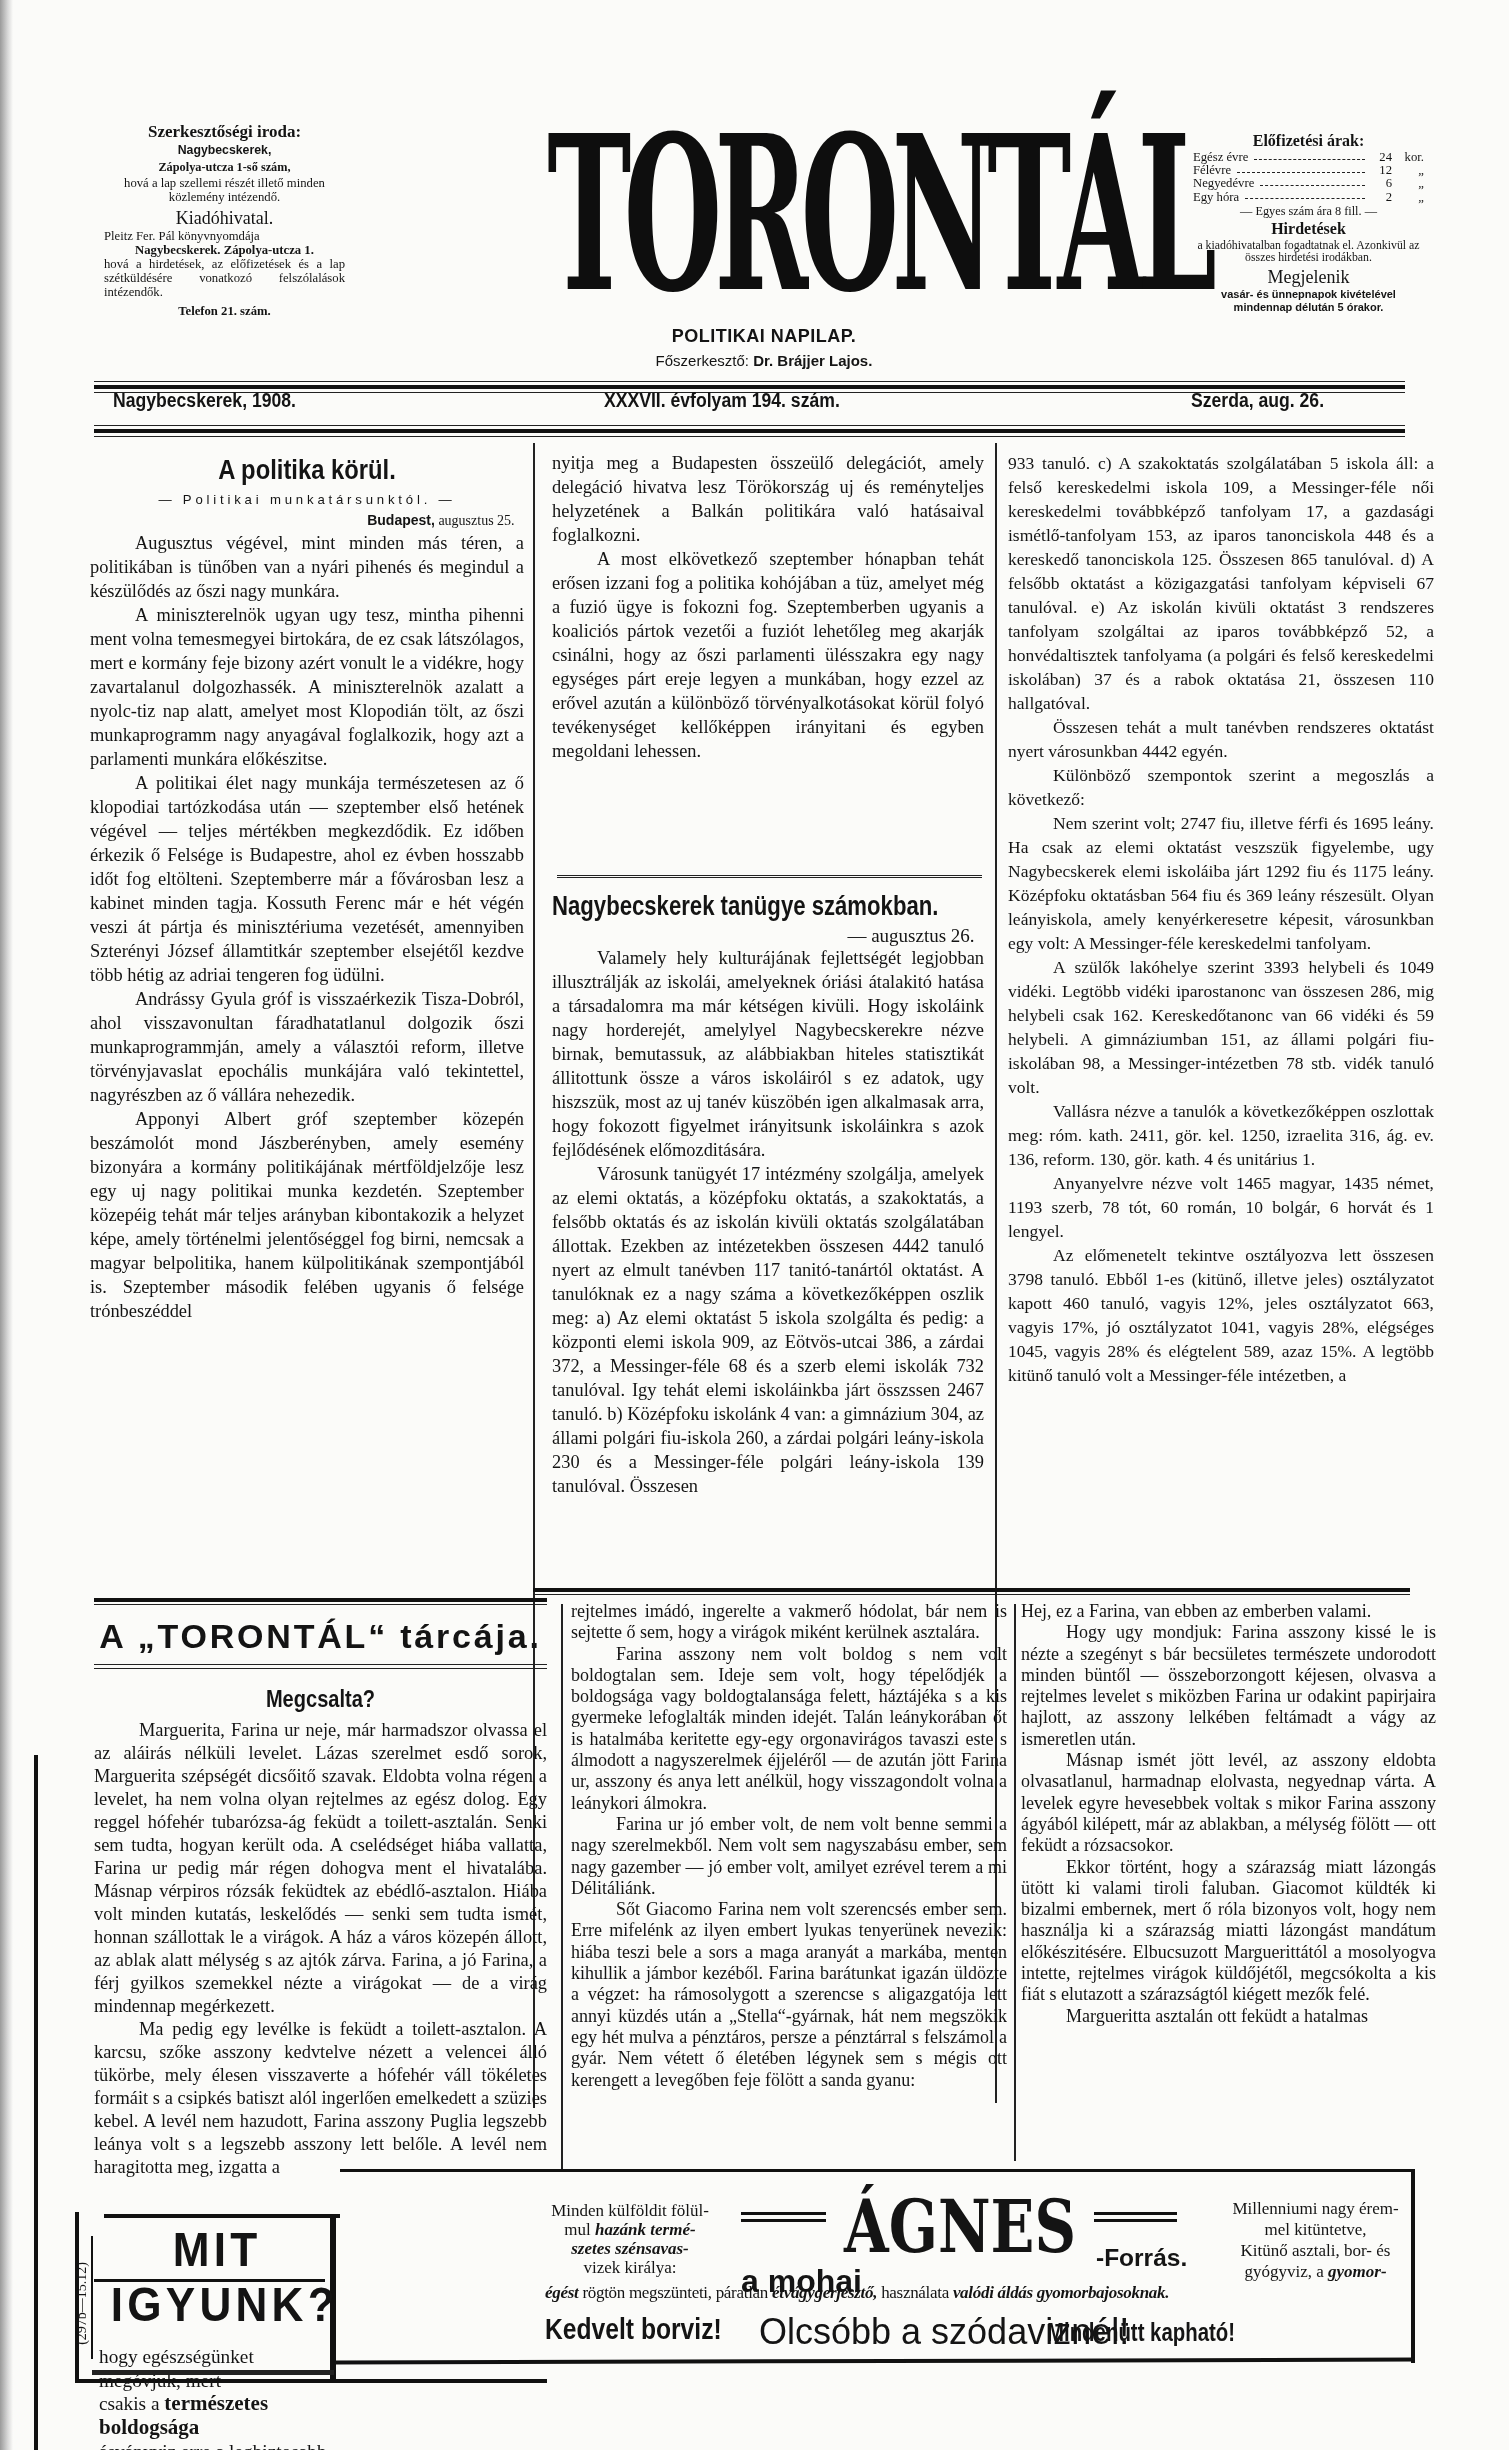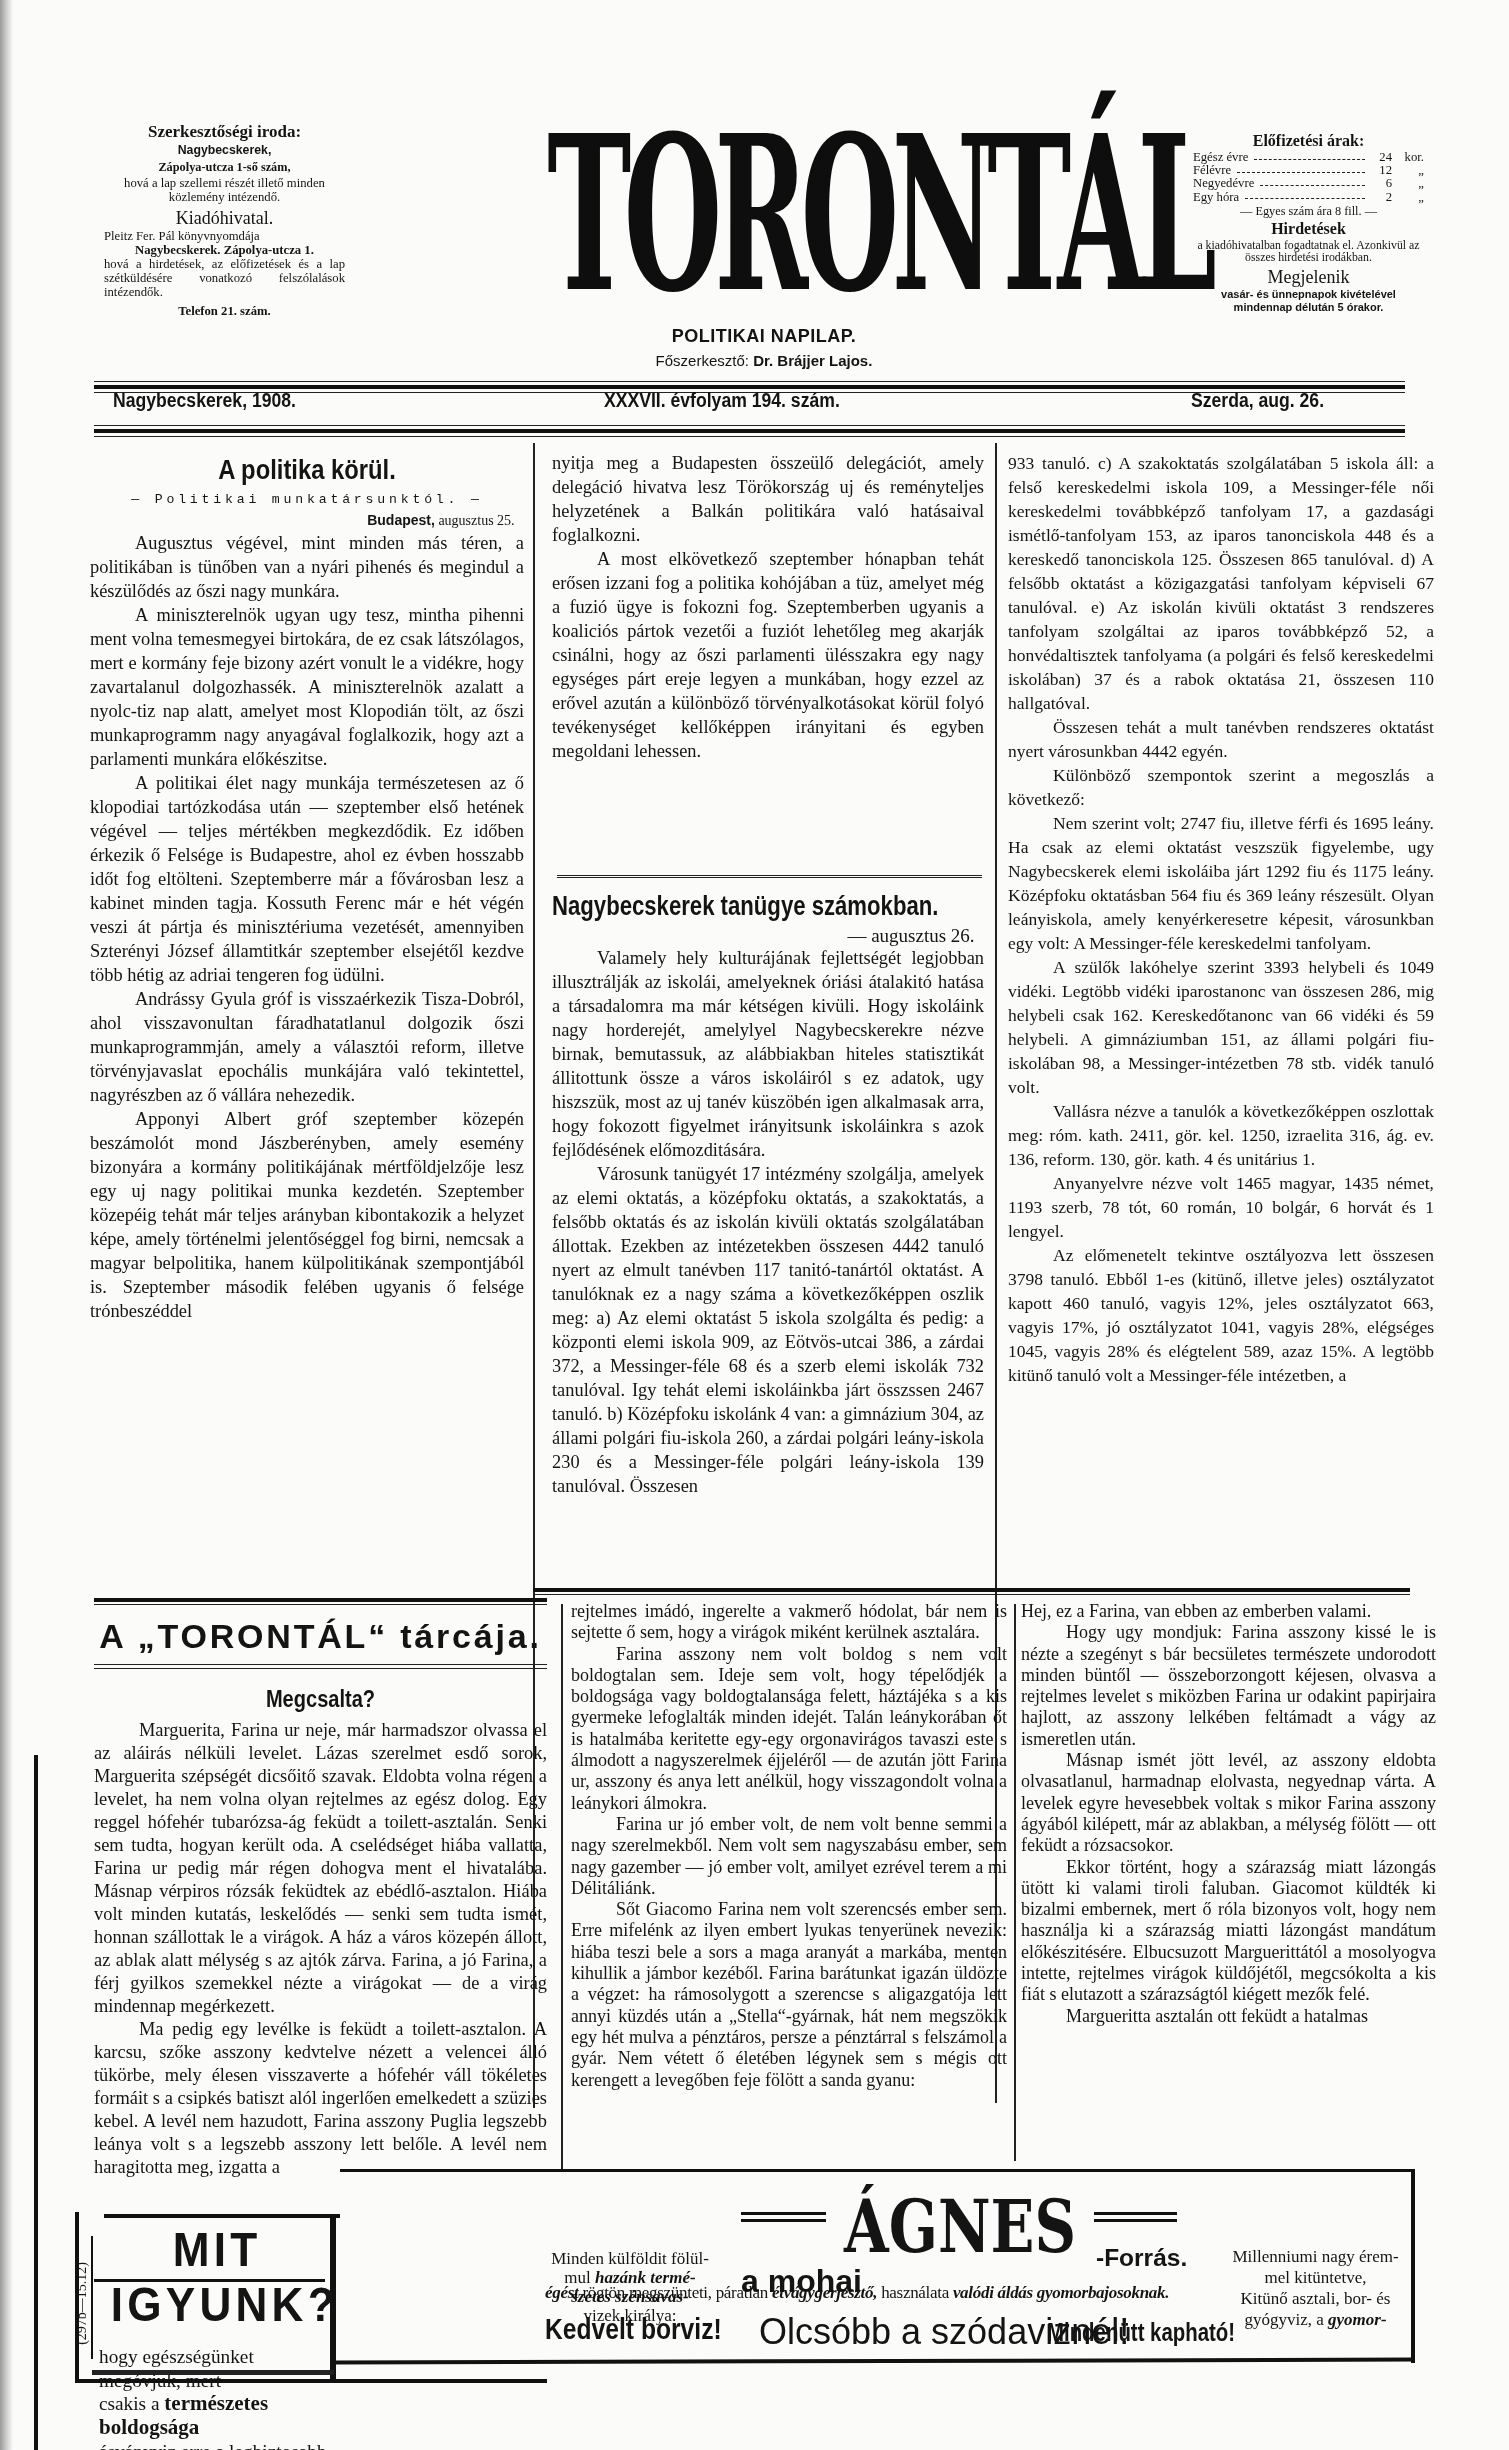--- a/index.html
+++ b/index.html
@@ -30,36 +30,36 @@
 
   .dateline { top:389px; height:28px; font-family:"Liberation Sans","DejaVu Sans",sans-serif; font-weight:bold; font-size:20px; transform:scaleX(0.88); transform-origin:left center; }
 
   
   .col { position:absolute; font-size:18.4px; line-height:24px; text-align:justify; hyphens:manual; }
   .col p { text-indent:45px; margin:0; }
   .col p.noind { text-indent:0; }
   .col-rule { position:absolute; width:1.9px; background:#222; }
 
   .article-title { text-align:center; font-family:"Liberation Sans","DejaVu Sans",sans-serif; font-weight:bold; font-size:28px; line-height:38px; transform:scaleX(0.85); }
-  .byline { text-align:center; font-family:Liberation Mono, monospace; font-size:13.2px; letter-spacing:3.8px; line-height:21px; }
+  .byline { text-align:center; font-family:Liberation Sans, sans-serif; font-size:13.2px; letter-spacing:3.8px; line-height:21px; }
   .place { text-align:right; font-size:14px; line-height:21px; padding-right:9.4px; }
   .place b { font-family:"Liberation Sans",sans-serif; }
 
   .feuilleton-title { text-align:center; font-family:"Liberation Sans","DejaVu Sans",sans-serif; font-weight:bold; font-size:34px; letter-spacing:2.8px; line-height:47px; }
   .story-title { text-align:center; font-family:"Liberation Sans",sans-serif; font-weight:bold; font-size:23.6px; line-height:40px; transform:scaleX(0.85); }
 
   
   .ad-box { position:absolute; border:2.8px solid #111; }
   .ad-mit { font-family:"Liberation Sans","DejaVu Sans",sans-serif; font-weight:bold; font-size:49px; letter-spacing:4.7px; text-align:center; line-height:55px; transform:scaleX(0.9); }
   .ad-text { font-size:20px; line-height:23.6px; }
   .ad-vert { position:absolute; writing-mode:vertical-rl; transform:rotate(180deg); font-size:14px; }
   .ad-agnes { font-family:"DejaVu Serif",serif; font-weight:bold; font-size:72px; line-height:72px; transform:scaleX(0.8); transform-origin:left top; }
   .ad-mohai { font-family:"Liberation Sans",sans-serif; font-weight:bold; font-size:32px;margin-top:25px; }
   .ad-forras { font-family:"Liberation Sans",sans-serif; font-weight:bold; font-size:24.5px;margin-top:8px; }
-  .ad-small { font-size:16px; line-height:19px;margin-top:48px; }
+  .ad-small { font-size:16px; line-height:19px; }
   .ad-kedvelt { font-family:"Liberation Sans",sans-serif; font-weight:bold; font-size:29px; transform:scaleX(0.85); transform-origin:left center; }
   .ad-olcsobb { font-family:"Liberation Sans",sans-serif; font-size:36px; }
   .ad-mindenutt { font-family:"Liberation Sans",sans-serif; font-weight:bold; font-size:25.5px; transform:scaleX(0.8); transform-origin:left center; }
 </style>
 </head>
 <body>
 
 <div class="left-edge"></div>
 
 <div class="abs hdr-box hdr-left">

